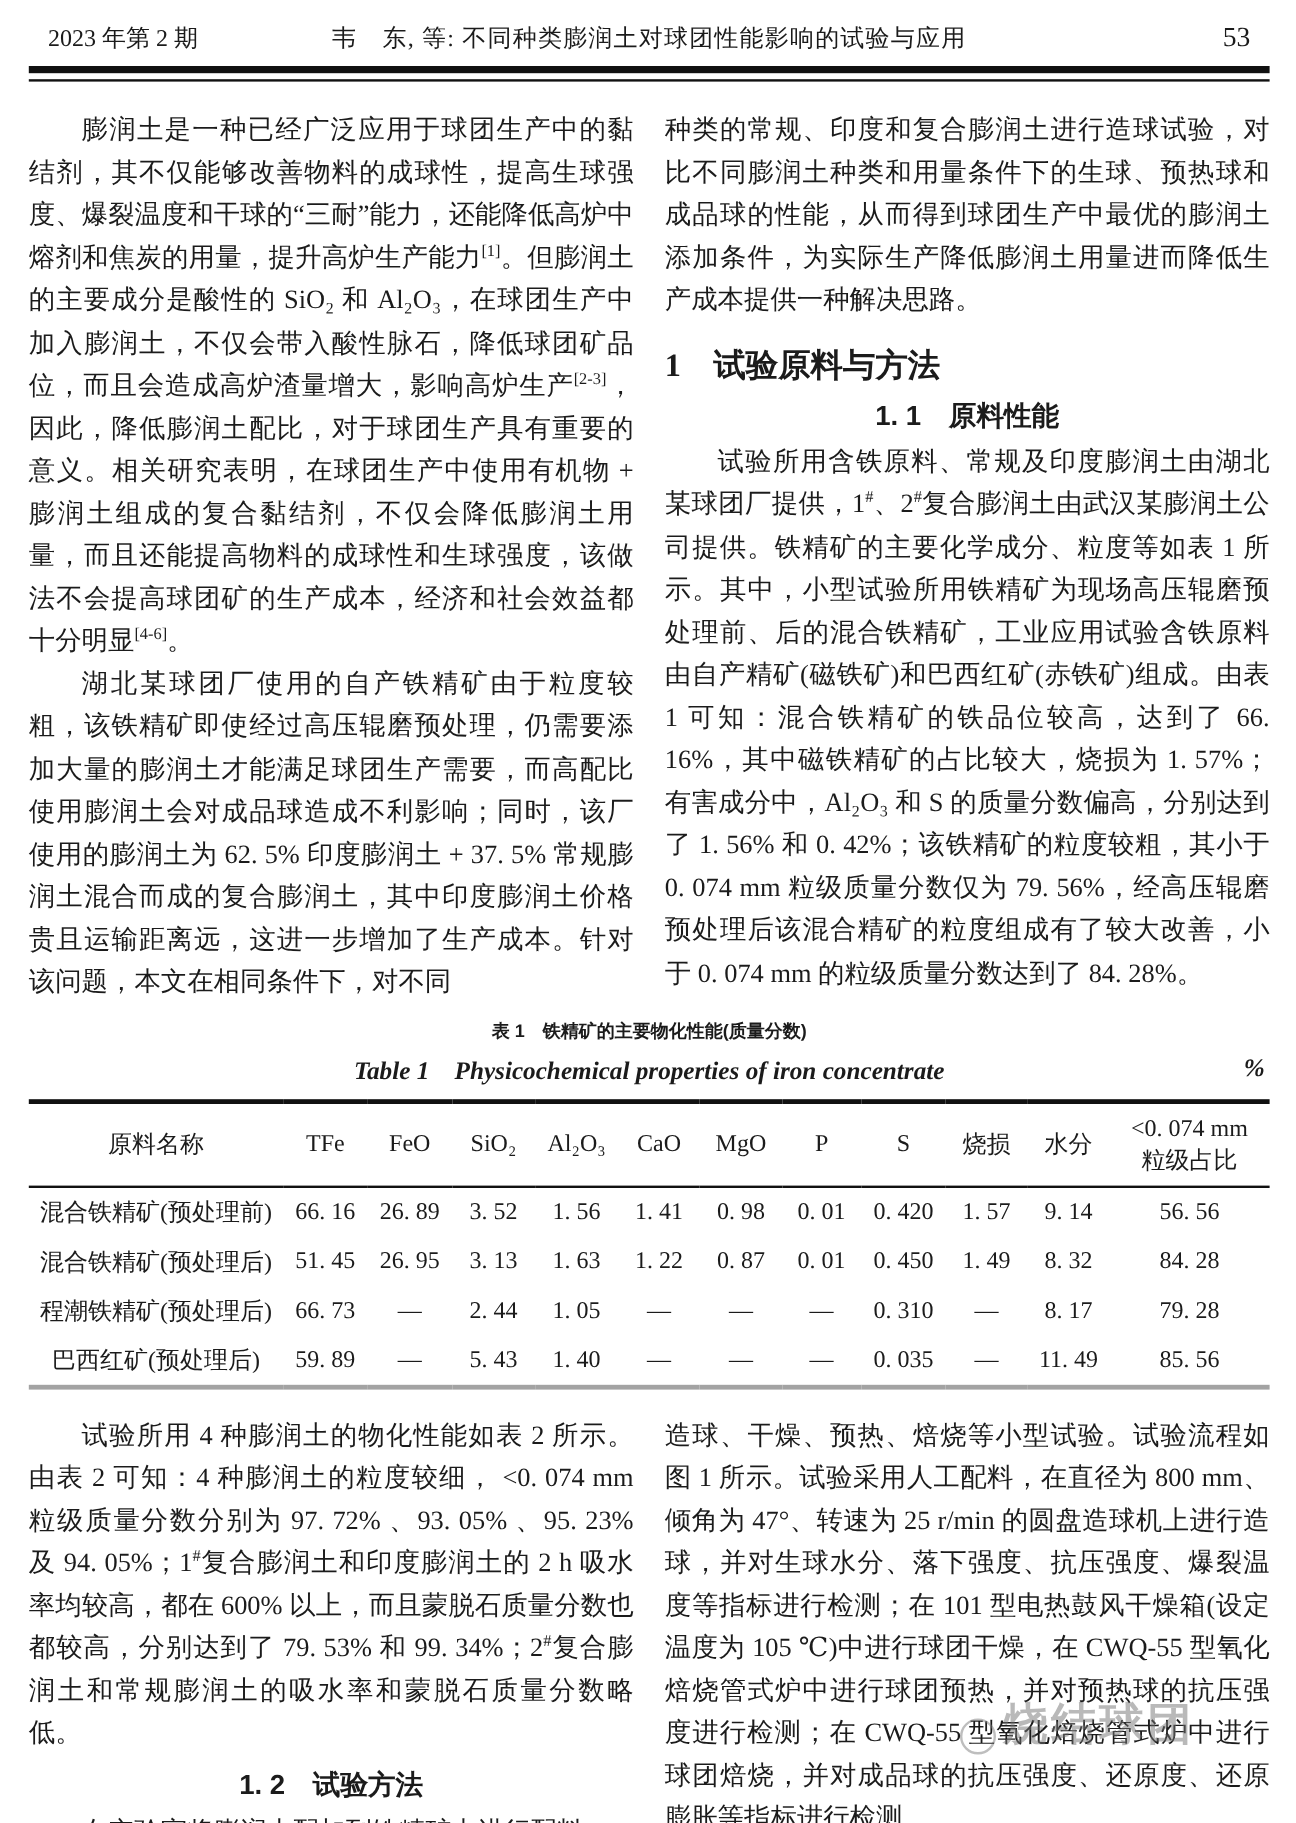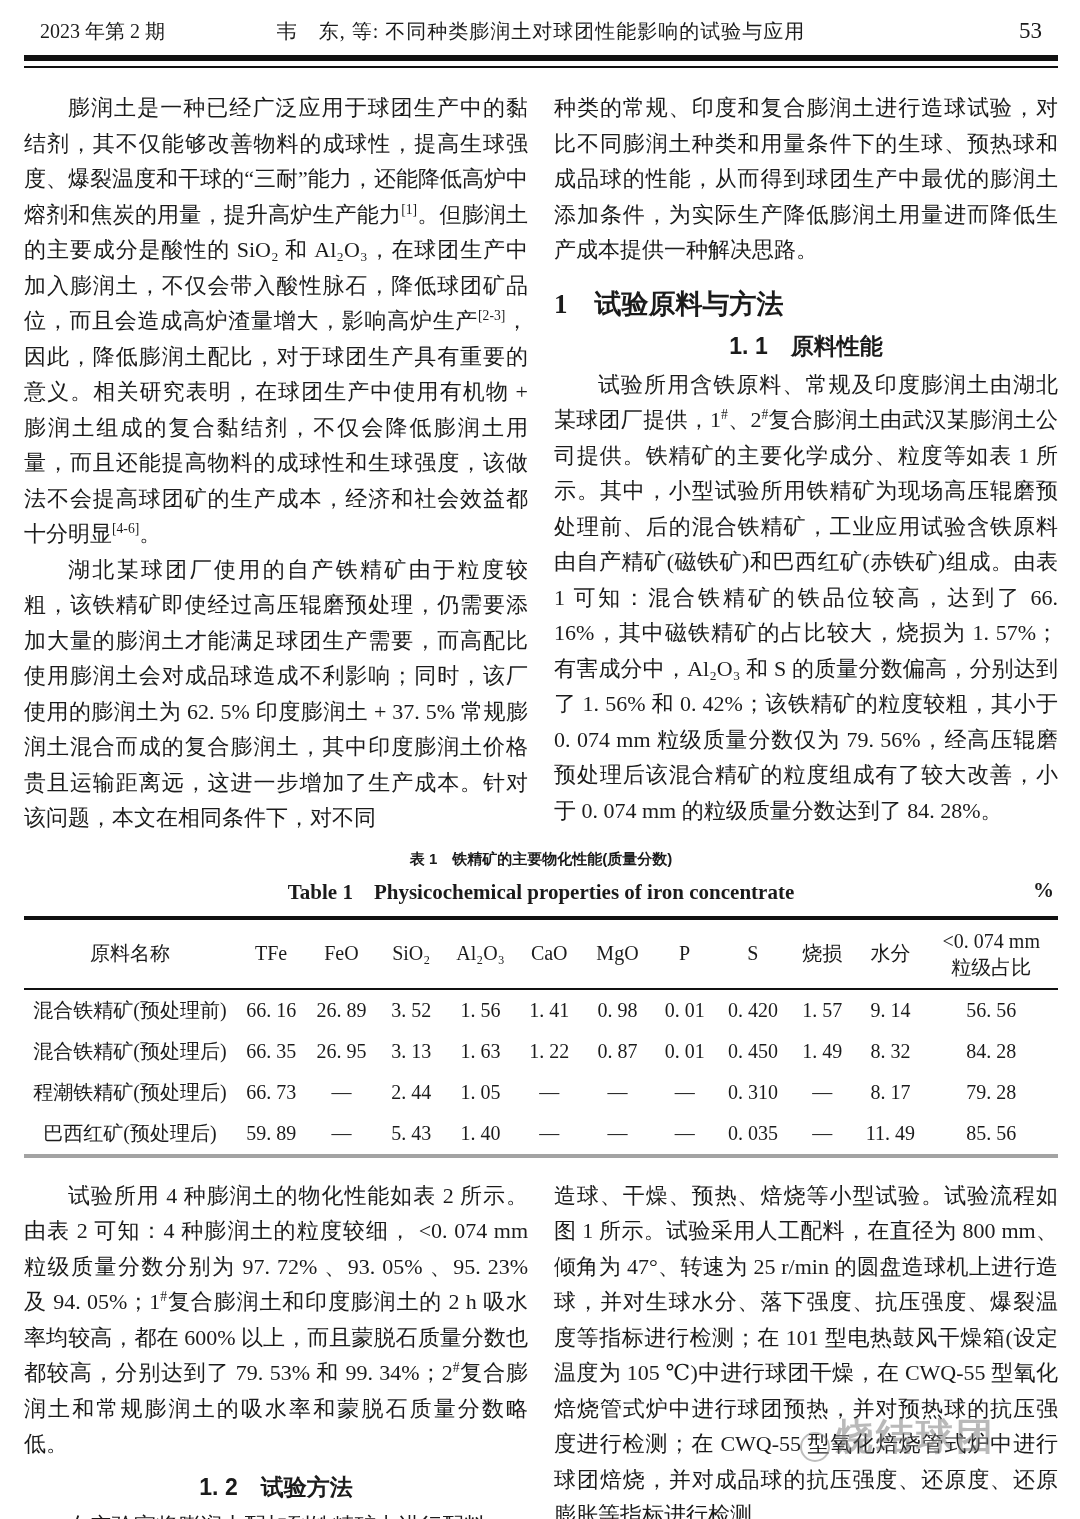--- a/index.html
+++ b/index.html
@@ -25,21 +25,21 @@
 
   .h1 { font-family:Liberation Serif, serif; font-weight:bold;
         font-size:27px; line-height:30px; margin:21px 0 14px 0; text-align:left; }
   .h2 { font-family:"Liberation Sans","DejaVu Sans",sans-serif; font-weight:bold;
         font-size:23px; line-height:26px; margin:12px 0 8px 0; text-align:center; }
 
   
   .tblwrap { margin-top:14px; }
   .cap-cn { text-align:center; font-family:"Liberation Sans","DejaVu Sans",sans-serif;
             font-weight:bold; font-size:15px; }
-  .cap-en { position:relative; text-align:center; font-weight:bold; font-size:21px; margin-top:9px; }
+  .cap-en { position:relative; text-align:center; font-weight:bold; font-size:21px; margin-top:9px;font-style:italic; }
   .cap-en .unit { position:absolute; right:4px; top:0; font-weight:bold; }
   table { width:100%; border-collapse:collapse; margin-top:10px;
           border-top:4px solid #111; border-bottom:4px solid #a3a3a3; font-size:20px; }
   thead th { font-weight:normal; border-bottom:2px solid #111; padding:8px 2px;
              text-align:center; vertical-align:middle; }
   thead th.two-line { white-space:pre-line; line-height:26px; }
   tbody td { padding:7px 2px; text-align:center; }
 
   
   .watermark { position:absolute; left:800px; top:1412px; display:flex; align-items:flex-end;
@@ -123,21 +123,21 @@
           <td>1. 41</td>
           <td>0. 98</td>
           <td>0. 01</td>
           <td>0. 420</td>
           <td>1. 57</td>
           <td>9. 14</td>
           <td>56. 56</td>
         </tr>
         <tr>
           <td>混合铁精矿(预处理后)</td>
-          <td>66. 35</td>
+          <td>51. 45</td>
           <td>26. 95</td>
           <td>3. 13</td>
           <td>1. 63</td>
           <td>1. 22</td>
           <td>0. 87</td>
           <td>0. 01</td>
           <td>0. 450</td>
           <td>1. 49</td>
           <td>8. 32</td>
           <td>84. 28</td>

